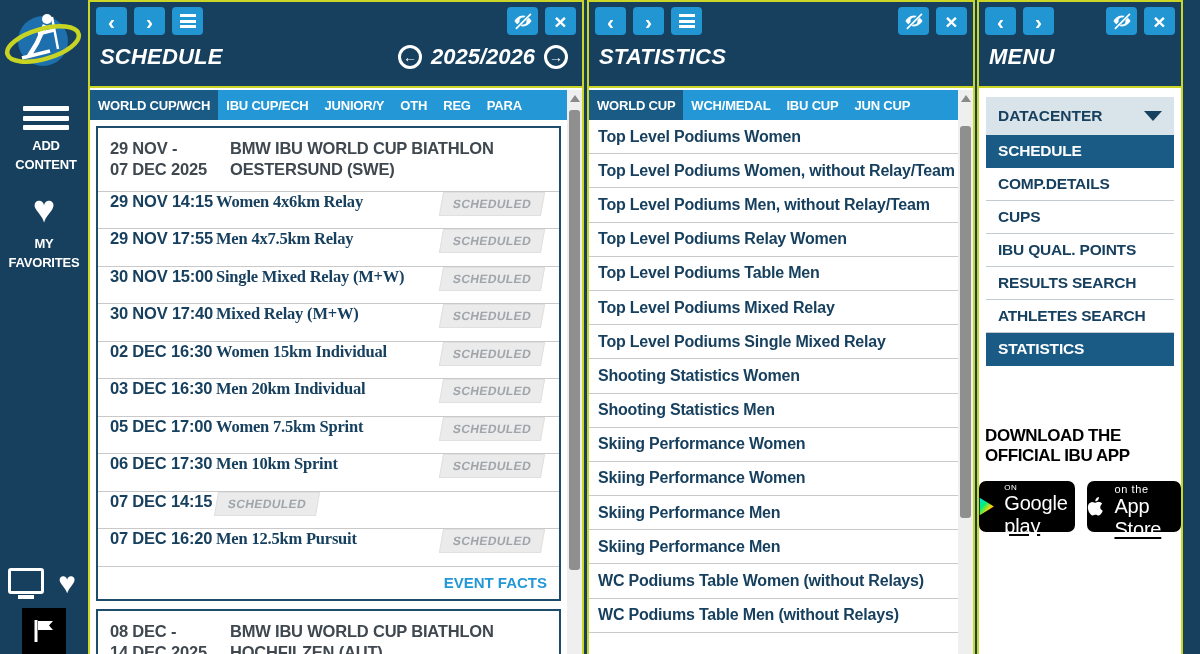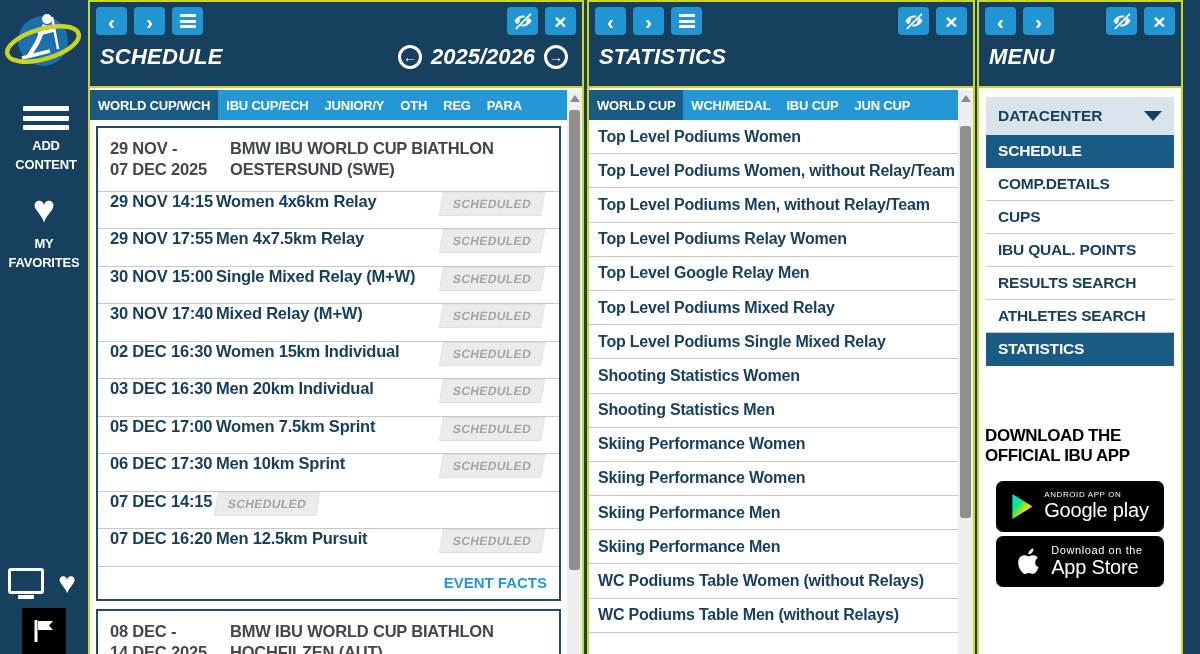--- a/index.html
+++ b/index.html
@@ -67,21 +67,21 @@
   .body-inner { position: absolute; top: 0; left: 0; right: 15px; bottom: 0; overflow: hidden; }
 
   
   .event-card { margin: 6px 6px 8px 6px; border: 2px solid #1d4d6a; background: #fff; }
   .event-header { display: flex; padding: 10px 4px 10px 12px; color: #3f474f; font-weight: bold;
                   font-size: 16.5px; line-height: 1.3; letter-spacing: -0.2px; cursor: pointer; }
   .ev-dates { width: 120px; flex: none; }
   .comp-row { display: flex; align-items: flex-start; height: 37.5px; border-top: 1px solid #c9c9c9;
               font-weight: bold; font-size: 16.5px; color: #17405f; letter-spacing: -0.2px; }
   .comp-time { width: 118px; flex: none; padding-left: 12px; }
-  .comp-name { flex: 1; }
+  .comp-name { flex: 1; font-family: Liberation Serif, serif; }
   .comp-status { background: #ebebeb; color: #a0a5aa; font-size: 12px; font-weight: bold;
                  padding: 4px 11px; margin-right: 16px; transform: skewX(-10deg);
                  letter-spacing: 0.4px; border: 1px solid #e0e0e0; }
   .event-facts { border-top: 1px solid #c9c9c9; height: 33px; display: flex; align-items: center;
                  justify-content: flex-end; padding-right: 12px; }
   .event-facts span { color: #2498d6; font-weight: bold; font-size: 15px; cursor: pointer; }
 
   
   .stat-row { height: 34.2px; border-bottom: 1px solid #c9c9c9; display: flex; align-items: center;
               padding-left: 9px; font-weight: bold; font-size: 16px; color: #17405f;
@@ -94,21 +94,21 @@
             font-weight: bold; font-size: 15.5px; cursor: pointer; }
   .dc-caret { width: 0; height: 0; border-left: 9px solid transparent; border-right: 9px solid transparent;
               border-top: 10px solid #17405f; }
   .menu-item { height: 33px; display: flex; align-items: center; padding-left: 12px;
                font-weight: bold; font-size: 15.5px; color: #17405f; background: #fff;
                border-bottom: 1px solid #c2c9cf; letter-spacing: -0.2px; cursor: pointer; }
   .menu-item.active { background: #1a5b85; color: #fff; border-bottom-color: #1a5b85; }
 
   .dl-text { margin: 60px 6px 14px 6px; color: #000000; font-weight: bold; font-size: 17px;
              line-height: 1.2; letter-spacing: -0.4px; }
-  .badges { display: flex; flex-direction: column; gap: 4px; align-items: center; text-decoration: underline; }
+  .badges { display: flex; gap: 12px; align-items: center; text-decoration: underline; }
   .badge { width: 168px; height: 51px; background: #000; border-radius: 7px; color: #fff;
            display: flex; align-items: center; justify-content: center; gap: 9px; cursor: pointer; }
   .badge-text .t1 { font-size: 8px; letter-spacing: 0.6px; }
   .badge-text .t2 { font-size: 20px; letter-spacing: -0.2px; }
   .badge-as .t1 { font-size: 11px; }
 </style>
 </head>
 <body>
 
 <div class="sidebar">
@@ -342,21 +342,21 @@
           <div class="tab">WCH/MEDAL</div>
           <div class="tab">IBU CUP</div>
           <div class="tab">JUN CUP</div>
         </div>
       <div>
 
       <div class="stat-row">Top Level Podiums Women</div>
           <div class="stat-row">Top Level Podiums Women, without Relay/Team</div>
           <div class="stat-row">Top Level Podiums Men, without Relay/Team</div>
           <div class="stat-row">Top Level Podiums Relay Women</div>
-          <div class="stat-row">Top Level Google Relay Men</div>
+          <div class="stat-row">Top Level Podiums Table Men</div>
           <div class="stat-row">Top Level Podiums Mixed Relay</div>
           <div class="stat-row">Top Level Podiums Single Mixed Relay</div>
           <div class="stat-row">Shooting Statistics Women</div>
           <div class="stat-row">Shooting Statistics Men</div>
           <div class="stat-row">Skiing Performance Women</div>
           <div class="stat-row">Skiing Performance Women</div>
           <div class="stat-row">Skiing Performance Men</div>
           <div class="stat-row">Skiing Performance Men</div>
           <div class="stat-row">WC Podiums Table Women (without Relays)</div>
           <div class="stat-row">WC Podiums Table Men (without Relays)</div>

